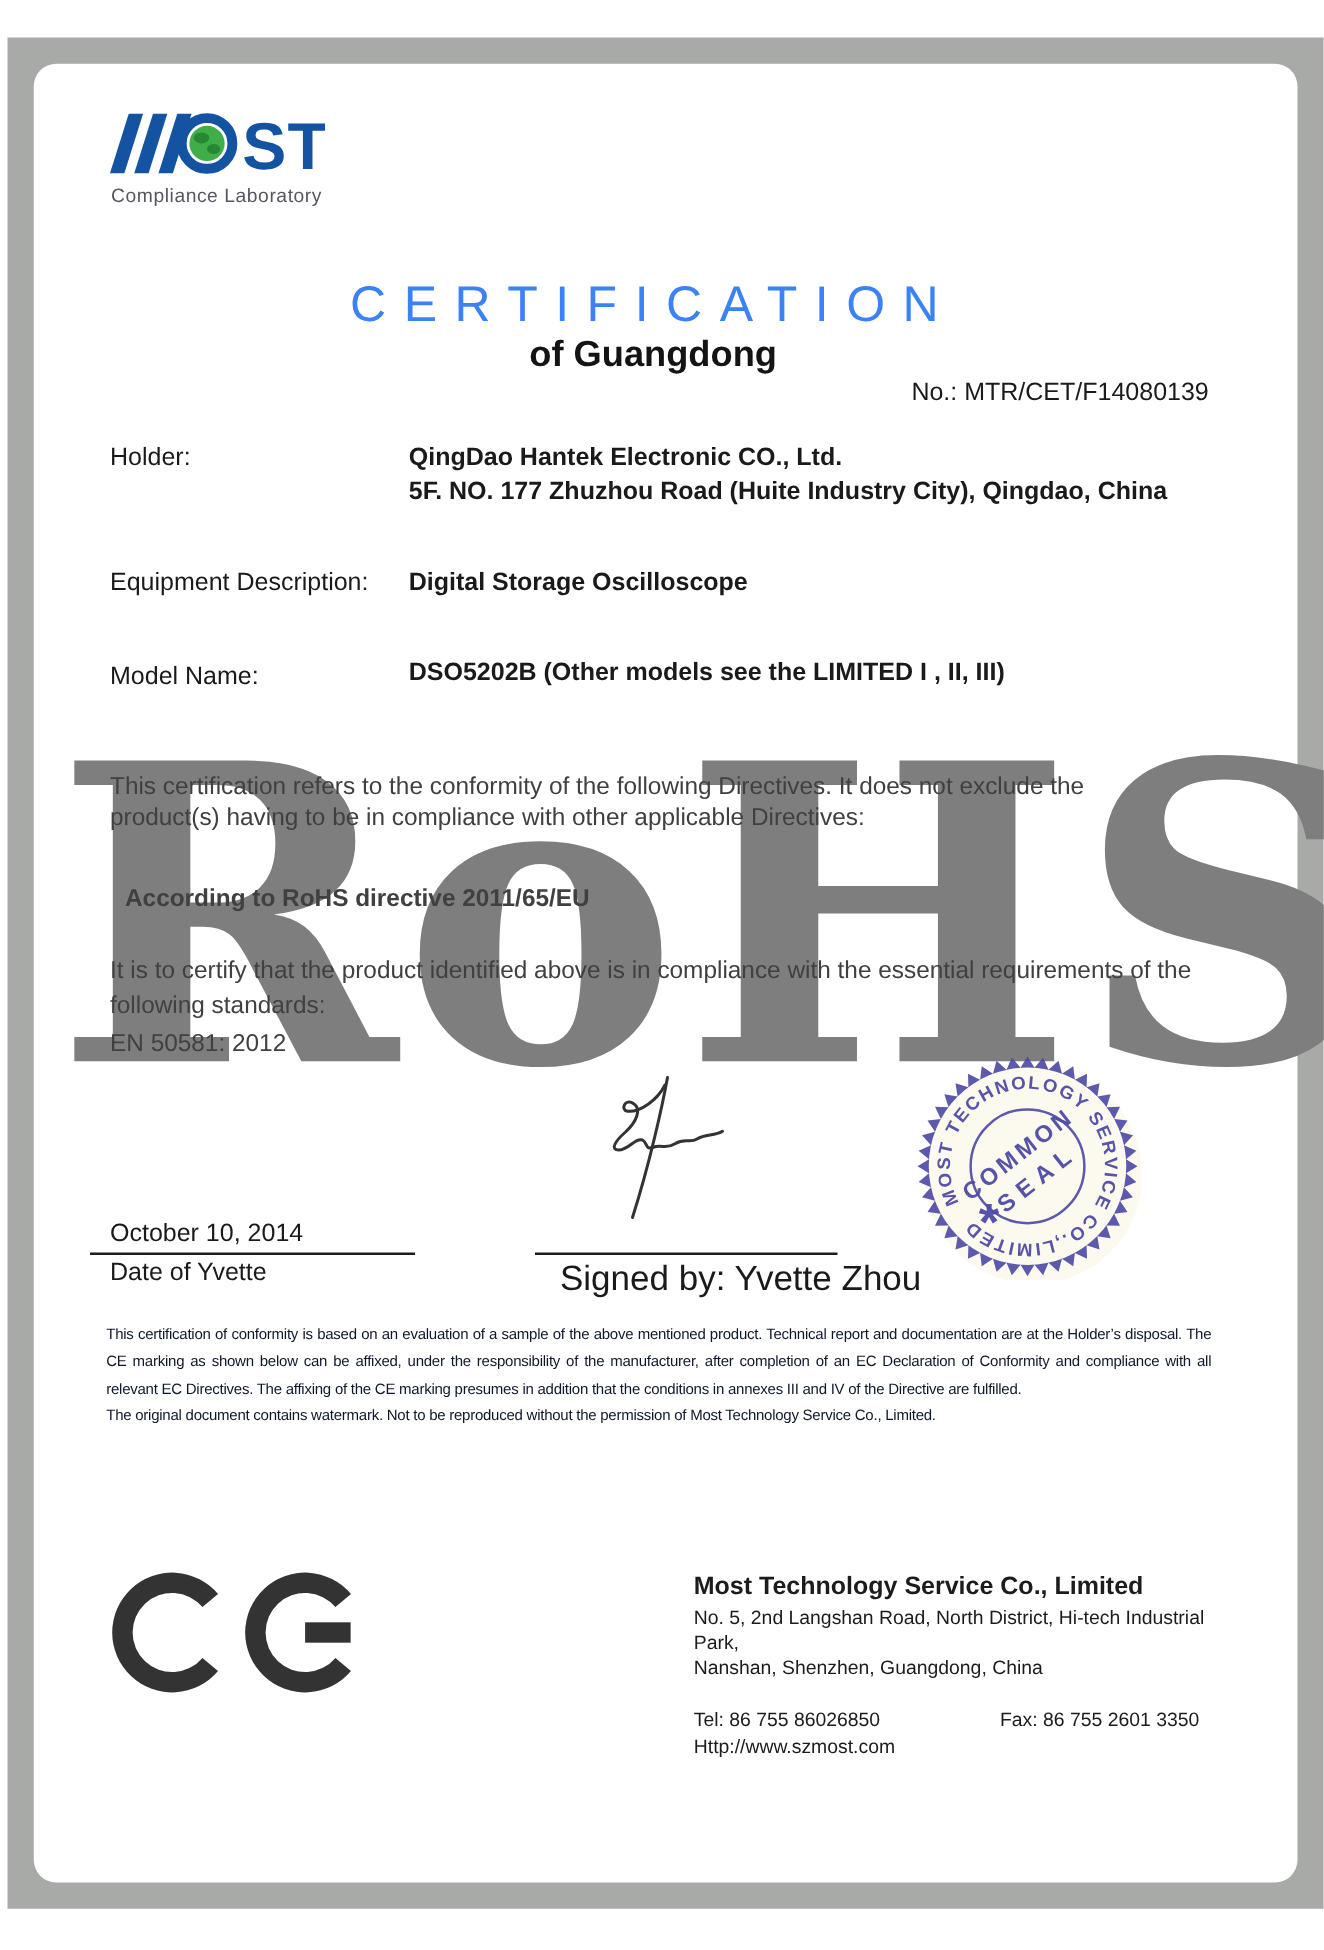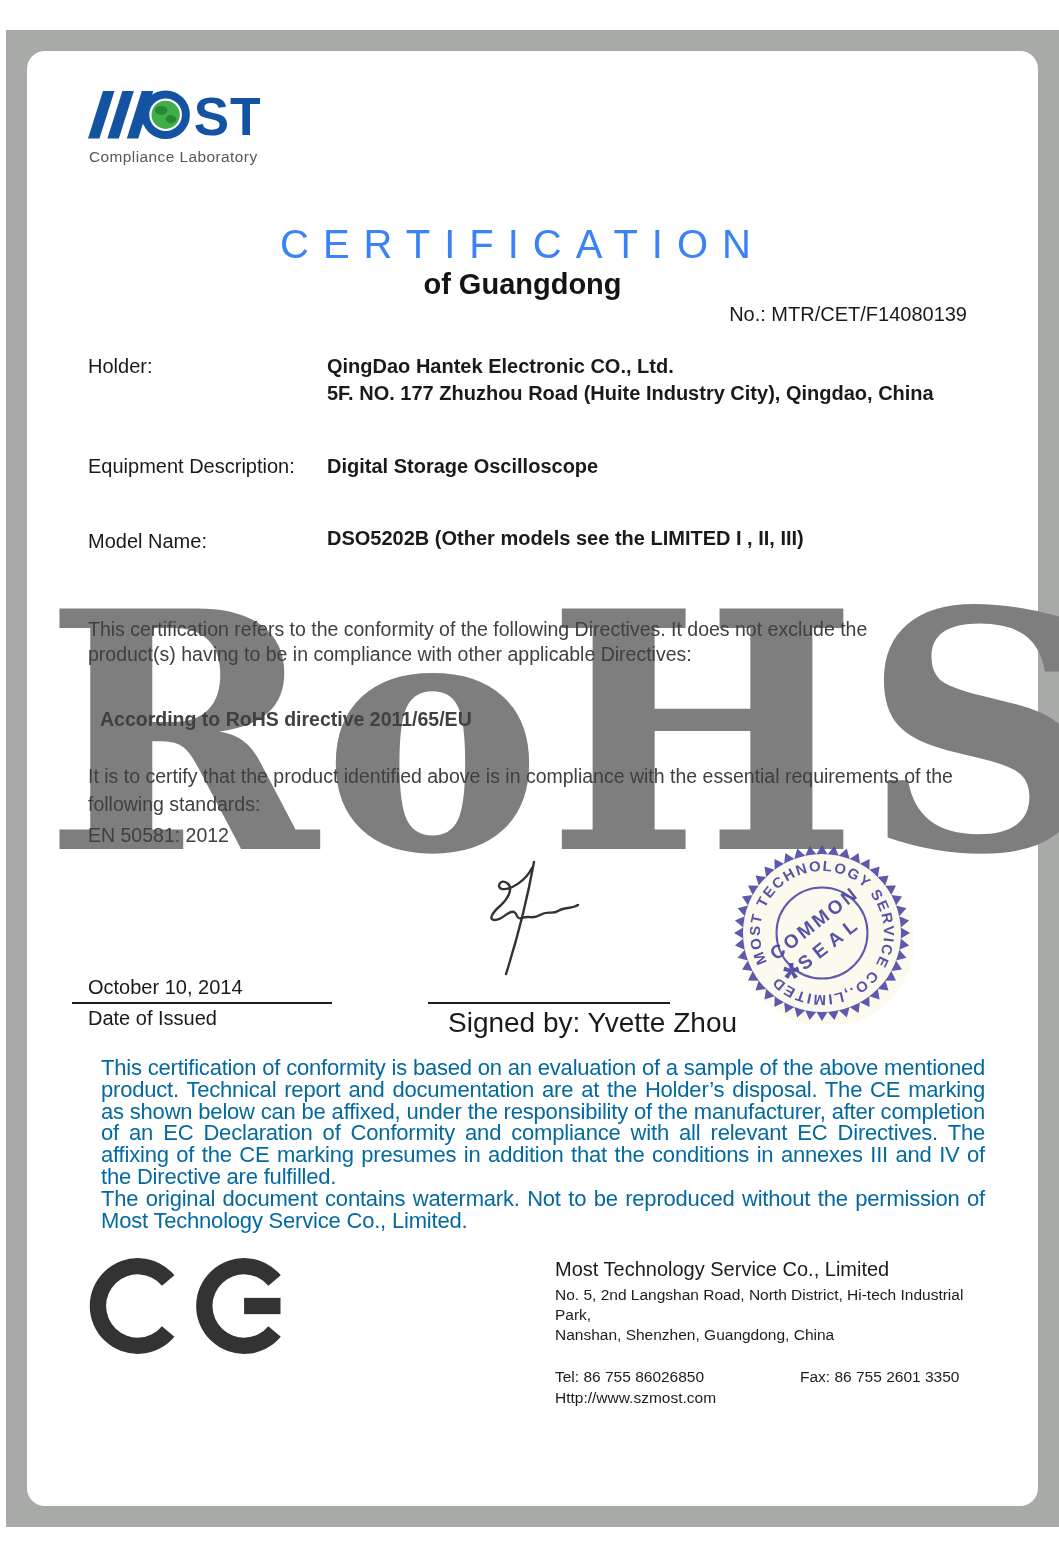--- a/index.html
+++ b/index.html
@@ -31,27 +31,27 @@
   .according{top:708px;font-weight:bold;margin-left:12px;}
   .p2{top:762px;width:884px;line-height:28px;}
   .standard{top:824px;}
   .sig-svg{position:absolute;left:462px;top:850px;}
   .seal-svg{position:absolute;left:731px;top:842px;}
   .d-value{position:absolute;left:88px;top:976px;font-size:20px;}
   .d-line{position:absolute;left:72px;top:1002px;width:260px;height:2px;background:#1d1d1d;}
   .d-label{position:absolute;left:88px;top:1007px;font-size:20px;}
   .s-line{position:absolute;left:428px;top:1002px;width:242px;height:2px;background:#1d1d1d;}
   .s-label{position:absolute;left:438px;top:1007px;font-size:28px;margin-left:10px;}
-  .disclaimer{position:absolute;left:101px;top:1057px;width:884px;
-              font-size:22px;line-height:21.8px;text-align:justify;
-              letter-spacing:-0.2px;color:#0369a1;}
+  .disclaimer{position:absolute;left:85px;top:1057px;width:884px;
+              font-size:12px;line-height:21.8px;text-align:justify;
+              letter-spacing:-0.2px;color:#0f172a;}
   .disclaimer p{margin:0;}
   .ce-svg{position:absolute;left:85px;top:1250px;}
   .company{position:absolute;left:555px;top:1258px;width:430px;color:#1c1c1c;}
-  .co-name{font-size:20px;font-weight:normal;margin-bottom:4px;}
+  .co-name{font-size:20px;font-weight:bold;margin-bottom:4px;}
   .co-addr{font-size:15.5px;line-height:20px;}
   .co-contact{display:flex;margin-top:23px;font-size:15.5px;}
   .co-tel{width:245px;}
   .co-web{font-size:15.5px;margin-top:3px;}
 </style>
 </head>
 <body>
 
 <div class="frame" style="background: rgb(168, 170, 167);">
   <div class="page"></div>
@@ -119,21 +119,21 @@
     <circle cx="91" cy="91" r="45.5" fill="none" class="seal-stroke" stroke="#4f4ba6" stroke-width="2" opacity="0.92"></circle>
     <g transform="rotate(-38 91 91)" opacity="0.95">
       <text x="91" y="85" text-anchor="middle" font-family="Liberation Sans, sans-serif" font-size="19" font-weight="bold" letter-spacing="3" class="seal-fill" fill="#4f4ba6">COMMON</text>
       <text x="91" y="110" text-anchor="middle" font-family="Liberation Sans, sans-serif" font-size="19" font-weight="bold" letter-spacing="6" class="seal-fill" fill="#4f4ba6">SEAL</text>
     </g>
     <text x="52" y="150" font-size="42" font-weight="bold" class="seal-fill" fill="#4f4ba6" opacity="0.95">*</text>
   </svg>
 
   <div class="d-value">October 10, 2014</div>
   <div class="d-line"></div>
-  <div class="d-label">Date of Issued</div>
+  <div class="d-label">Date of Yvette</div>
   <div class="s-line"></div>
   <div class="s-label">Signed by: Yvette Zhou</div>
 
   <div class="disclaimer">
     <p>This certification of conformity is based on an evaluation of a sample of the above mentioned product. Technical report and documentation are at the Holder’s disposal. The CE marking as shown below can be affixed, under the responsibility of the manufacturer, after completion of an EC Declaration of Conformity and compliance with all relevant EC Directives. The affixing of the CE marking presumes in addition that the conditions in annexes III and IV of the Directive are fulfilled.</p>
     <p>The original document contains watermark. Not to be reproduced without the permission of Most Technology Service Co., Limited.</p>
   </div>
 
   <svg class="ce-svg" width="207" height="112" viewBox="0 0 216 110">
     <g fill="#333333">

